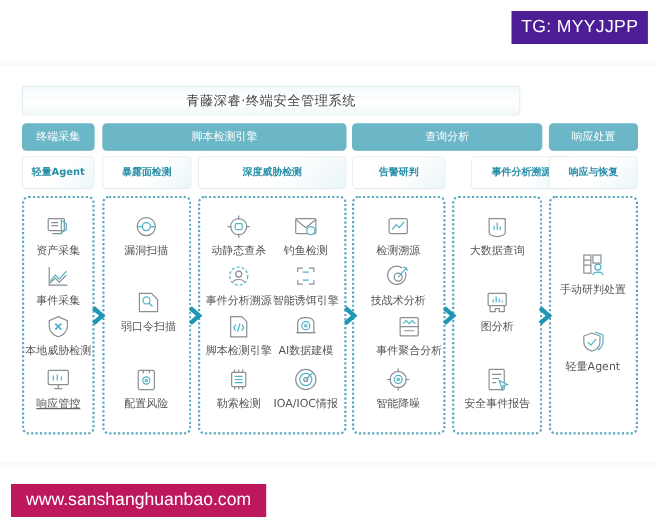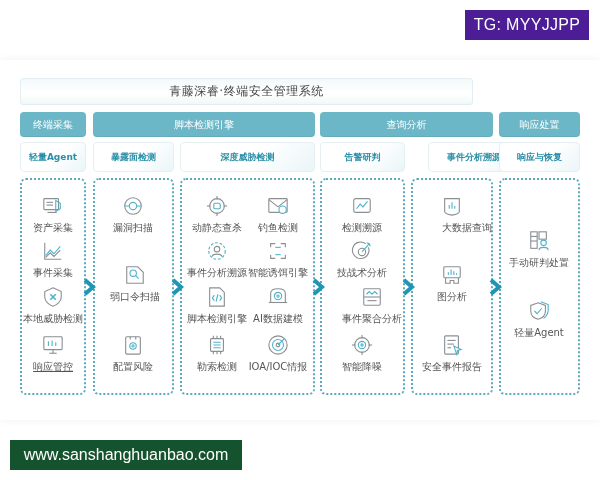--- a/index.html
+++ b/index.html
@@ -6,21 +6,21 @@
   html, body { width: 600px; height: 480px; background: #ffffff; overflow: hidden; }
   body { position: relative; font-family: "DejaVu Sans", "Liberation Sans", sans-serif; color: #555; }
 
   .watermark-top {
     position: absolute; left: 465px; top: 10px; width: 124px; height: 30px;
     background: #4c1d95; color: #fff; font-family: "Liberation Sans", sans-serif;
     font-size: 16px; line-height: 30px; text-align: center; letter-spacing: 0.3px;
   }
   .watermark-bottom {
     position: absolute; left: 10px; top: 440px; width: 232px; height: 30px;
-    background: #14532d; color: #fff; font-family: "Liberation Sans", sans-serif;
+    background: #be185d; color: #fff; font-family: "Liberation Sans", sans-serif;
     font-size: 16px; line-height: 30px; text-align: center;
   }
 
   .panel {
     position: absolute; left: 0; top: 60px; width: 600px; height: 360px;
     background: #ffffff;
     box-shadow: 0 0 8px rgba(0,0,0,0.06);
   }
 
   .title-bar {
@@ -258,21 +258,21 @@
       <circle cx="12" cy="12" r="4" stroke="#4fb3c8"></circle>
       <circle cx="12" cy="12" r="1.2" stroke="#4fb3c8"></circle>
     <line x1="12" y1="1" x2="12" y2="5"></line>
       <line x1="12" y1="19" x2="12" y2="23"></line>
       <line x1="1" y1="12" x2="5" y2="12"></line>
       <line x1="19" y1="12" x2="23" y2="12"></line>
   </svg>
   <span class="lbl">智能降噪</span>
 </div>
 
-<div class="item" style="left:412px;top:195px;text-align:right;">
+<div class="item" style="left:412px;top:195px;">
   <svg class="ic" viewBox="0 0 24 24" fill="none" stroke="#8a8f94" stroke-width="1.2">
     <path d="M4 4 L20 4 L20 18 C20 20 18 21 12 22 C6 21 4 20 4 18 Z"></path>
     <line x1="9" y1="15" x2="9" y2="11" stroke="#4fb3c8"></line>
       <line x1="12" y1="15" x2="12" y2="8" stroke="#4fb3c8"></line>
       <line x1="15" y1="15" x2="15" y2="12" stroke="#4fb3c8"></line>
   </svg>
   <span class="lbl">大数据查询</span>
 </div>
 <div class="item" style="left:412px;top:264px;">
   <svg class="ic" viewBox="0 0 24 24" fill="none" stroke="#8a8f94" stroke-width="1.2">

